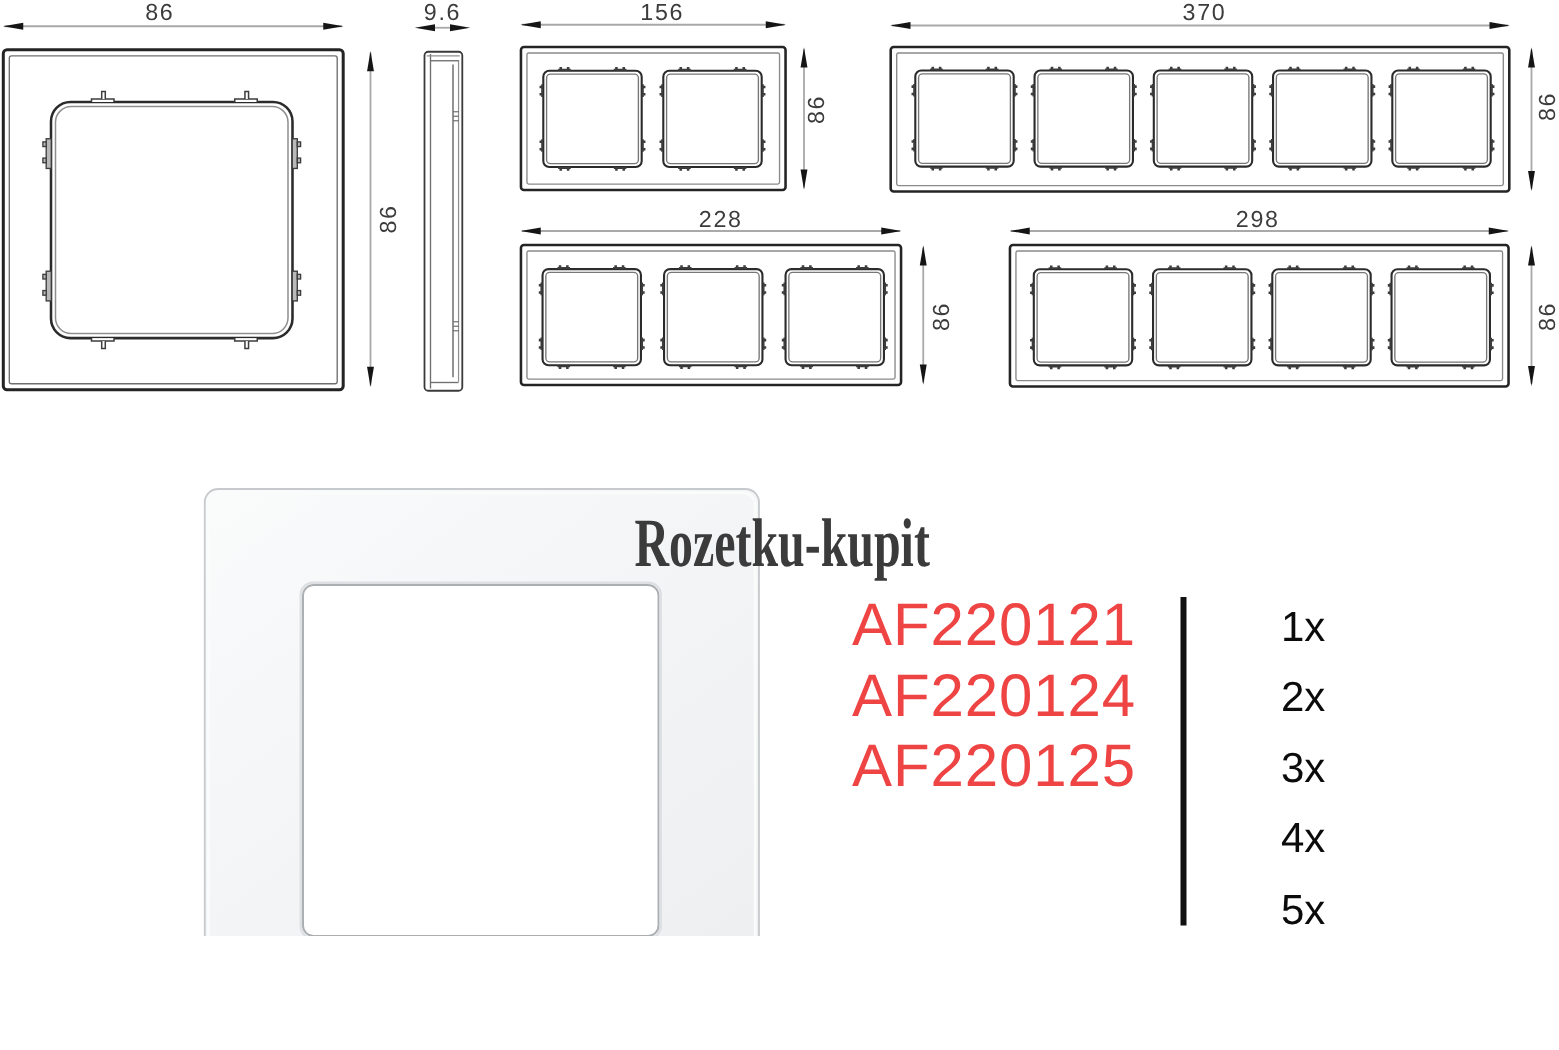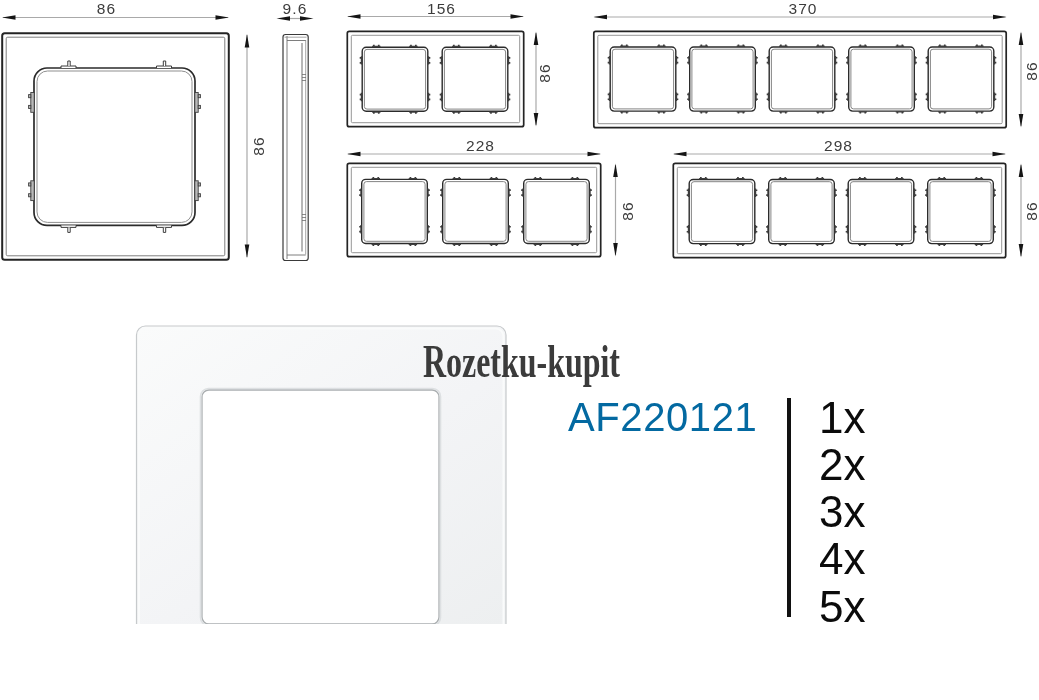--- a/index.html
+++ b/index.html
@@ -216,26 +216,28 @@
 </g>
 
 <g>
   <rect x="202" y="390" width="237" height="234" rx="7" fill="#ffffff" stroke="#abafb1" stroke-width="1.3"></rect>
   <rect x="200.5" y="388.5" width="240" height="237" rx="8" fill="none" stroke="#dde0e2" stroke-width="1.6"></rect>
 </g>
 </svg>
 
 <div style="position:absolute;left:423px;top:335px;width:260px;font-family:'Liberation Serif',serif;font-weight:bold;font-size:46px;color:#3b3b3b;transform:scaleX(0.694);transform-origin:0 0;white-space:nowrap;letter-spacing:0px;">Rozetku‑kupit</div>
 
-<div style="position:absolute;left:568px;top:393.5px;font-size:40px;color:#0369a1;line-height:47.3px;letter-spacing:0.6px;">
+<div style="position:absolute;left:568px;top:393.5px;font-size:40px;color:#ef4444;line-height:47.3px;letter-spacing:0.6px;">
   <div>AF220121</div>
+  <div>AF220124</div>
+  <div>AF220125</div>
 </div>
 
 <div style="position:absolute;left:787px;top:398px;width:3.5px;height:219px;background:#111;"></div>
 
-<div style="position:absolute;left:819px;top:393.5px;font-size:44px;color:#0b0b0b;line-height:47.3px;">
+<div style="position:absolute;left:854px;top:393.5px;font-size:28px;color:#0b0b0b;line-height:47.3px;">
   <div>1x</div>
   <div>2x</div>
   <div>3x</div>
   <div>4x</div>
   <div>5x</div>
 </div>
 </div>
 
 </body></html>

